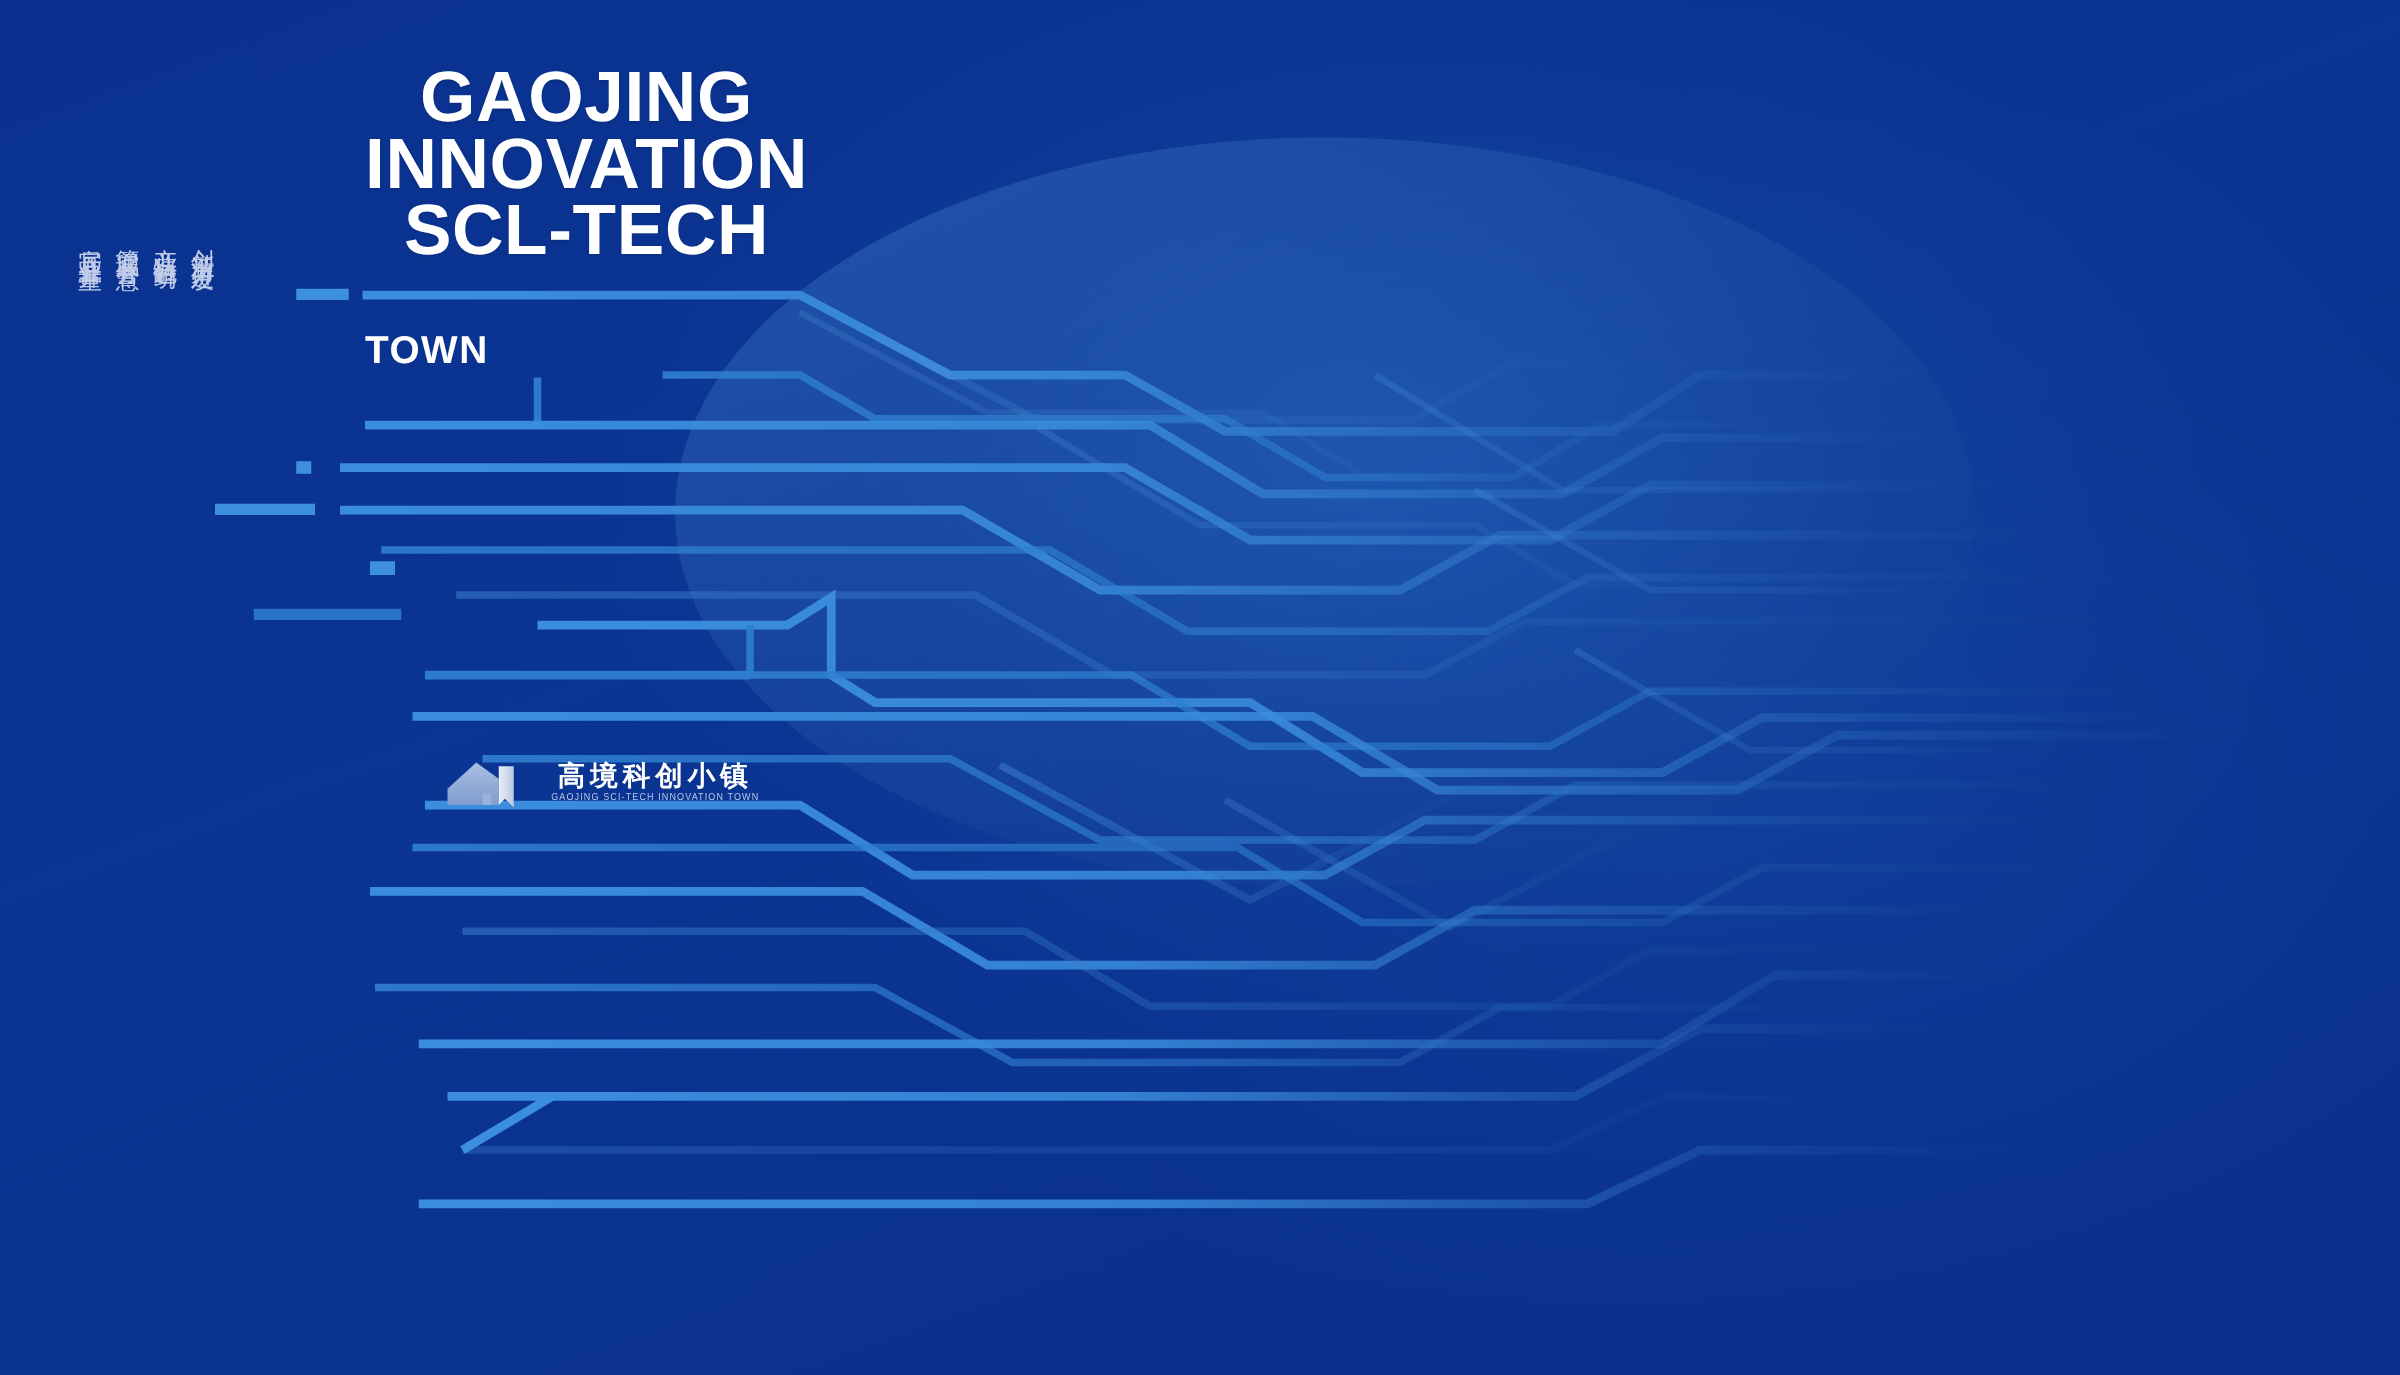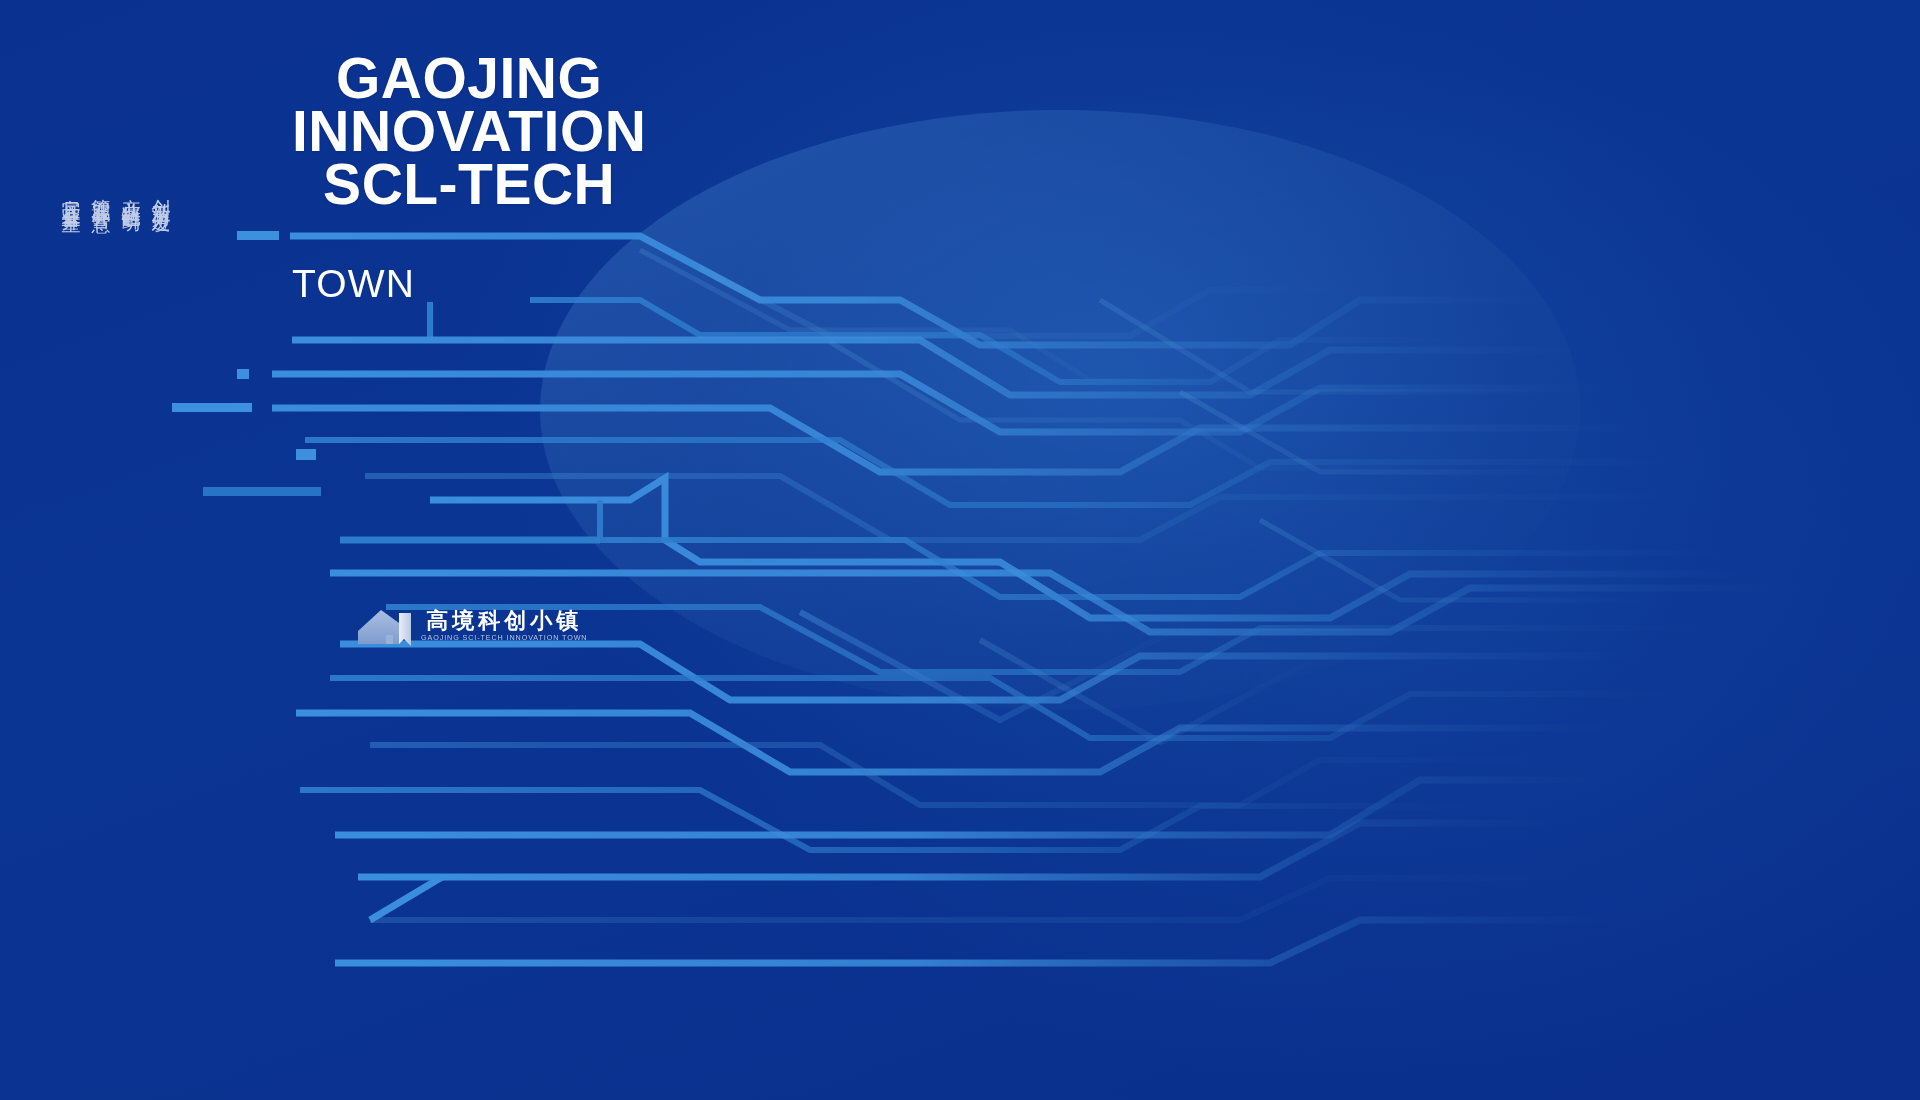--- a/index.html
+++ b/index.html
@@ -43,22 +43,22 @@
     line-height:53px;
     letter-spacing:0.5px;
     white-space:nowrap;
     text-shadow:0 1px 3px rgba(0,0,0,0.13);
   }
   .title-town{
     position:absolute;
     left:292px;
     top:262px;
     color:#ffffff;
-    font-weight:normal;
-    font-size:39px;
+    font-weight:bold;
+    font-size:31px;
     letter-spacing:1.2px;
     z-index:6;
     white-space:nowrap;
   }
 
   
   .vslogan{
     position:absolute;
     left:62px;
     top:184px;
@@ -95,21 +95,21 @@
     opacity:.95;
   }
 
   
   .logo{
     position:absolute;
     left:355px;
     top:605px;
     display:flex;
     align-items:center;
-    gap:4px;
+    gap:24px;
     z-index:7;
   }
   .logo-mark{
     width:62px;height:42px;
     position:relative;
     flex:0 0 auto;
   }
   .logo-text{ display:flex; flex-direction:column; gap:2px;}
   .logo-cn{
     color:#ffffff;

